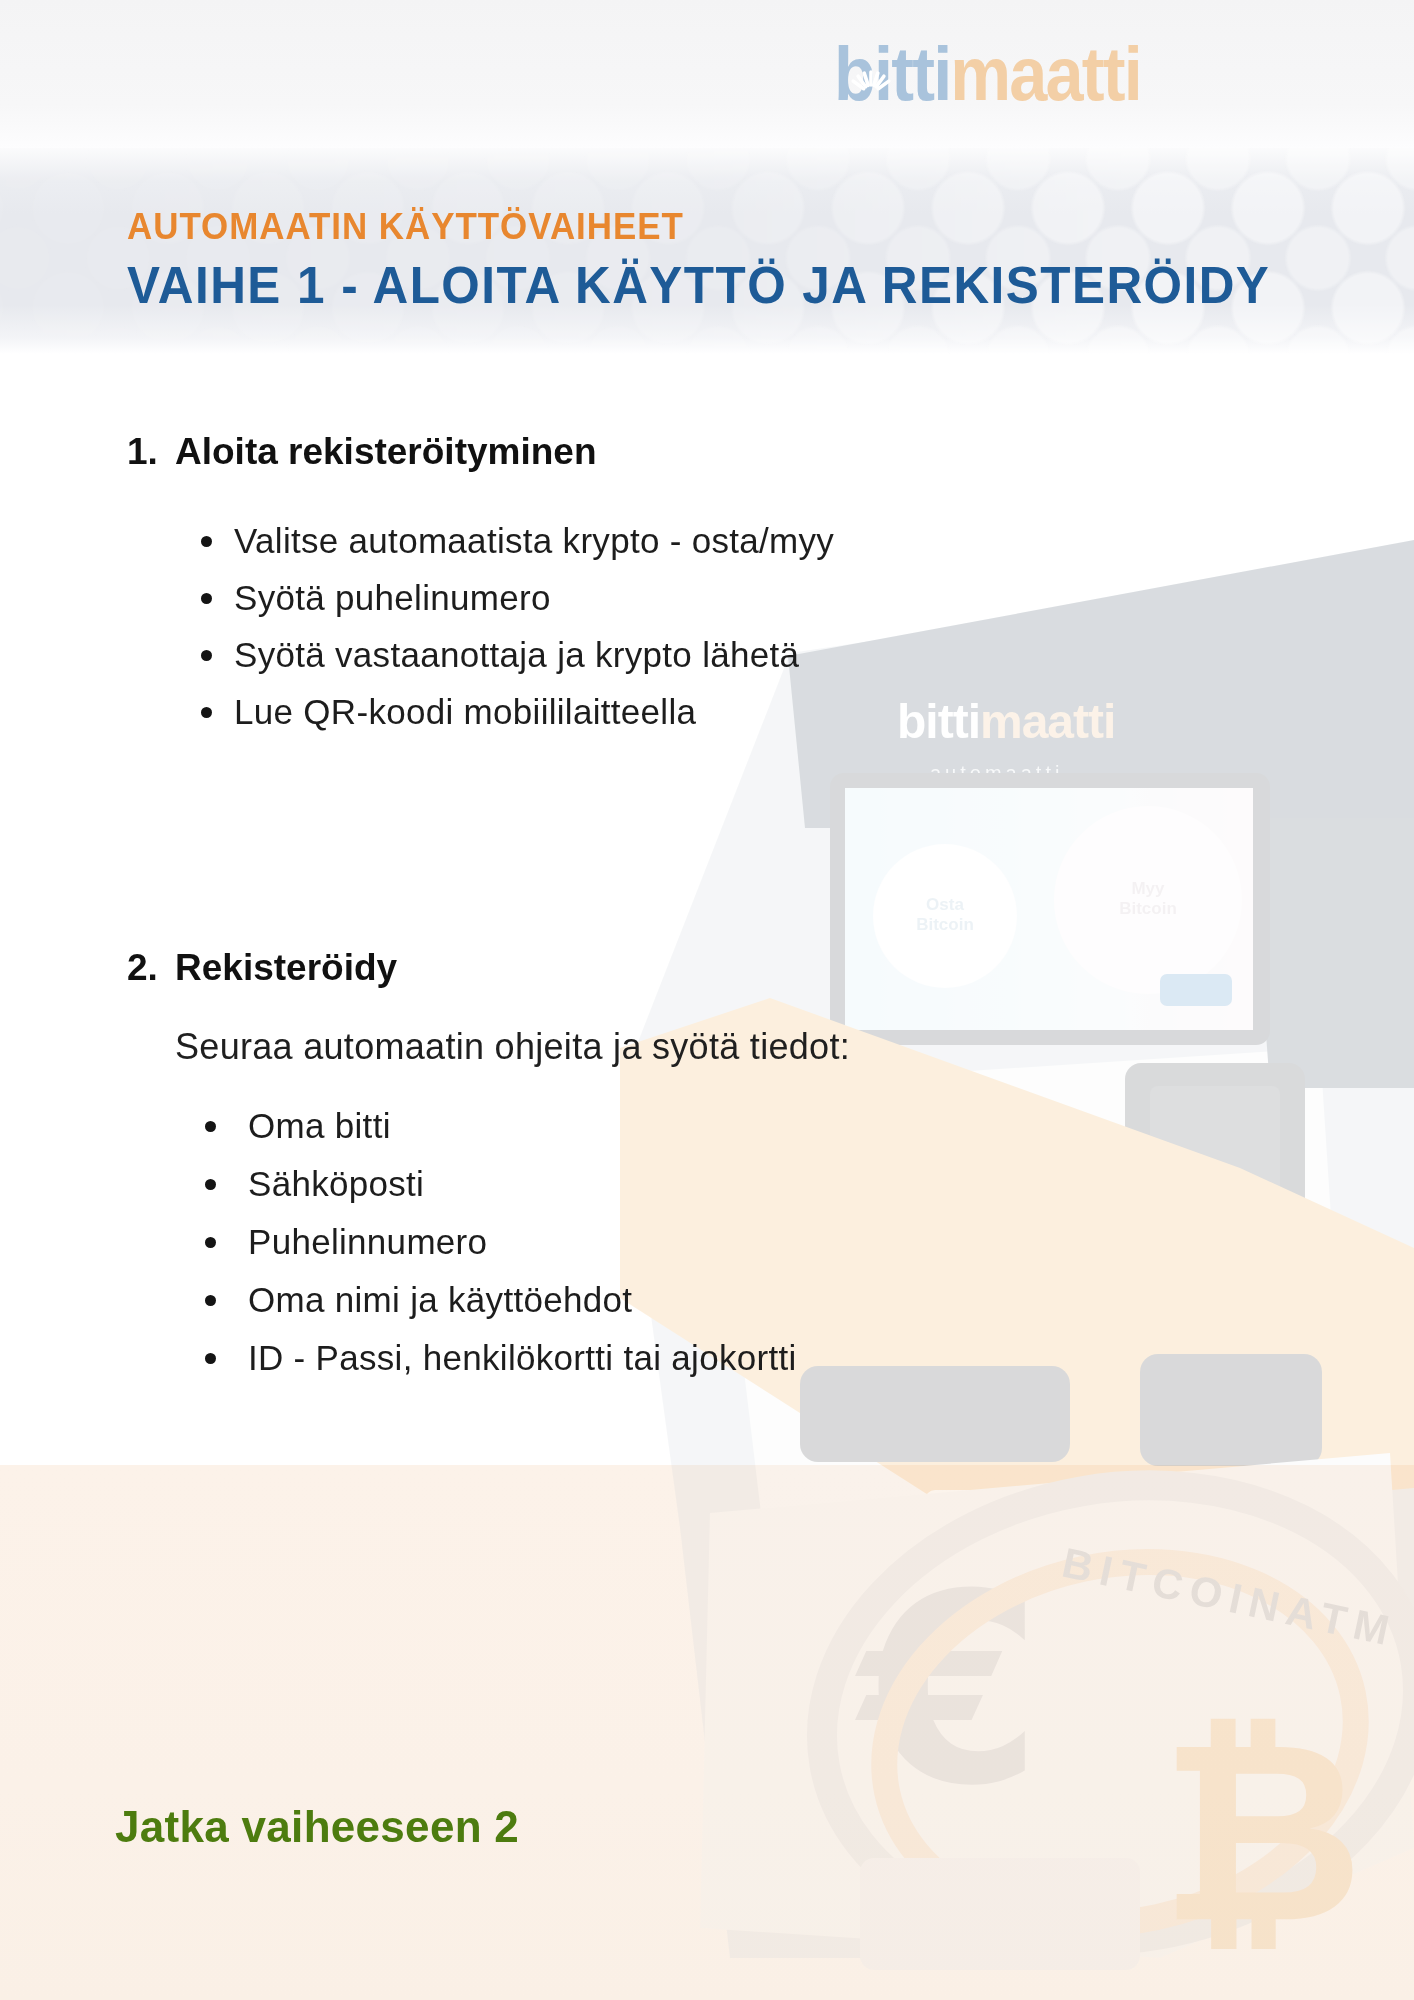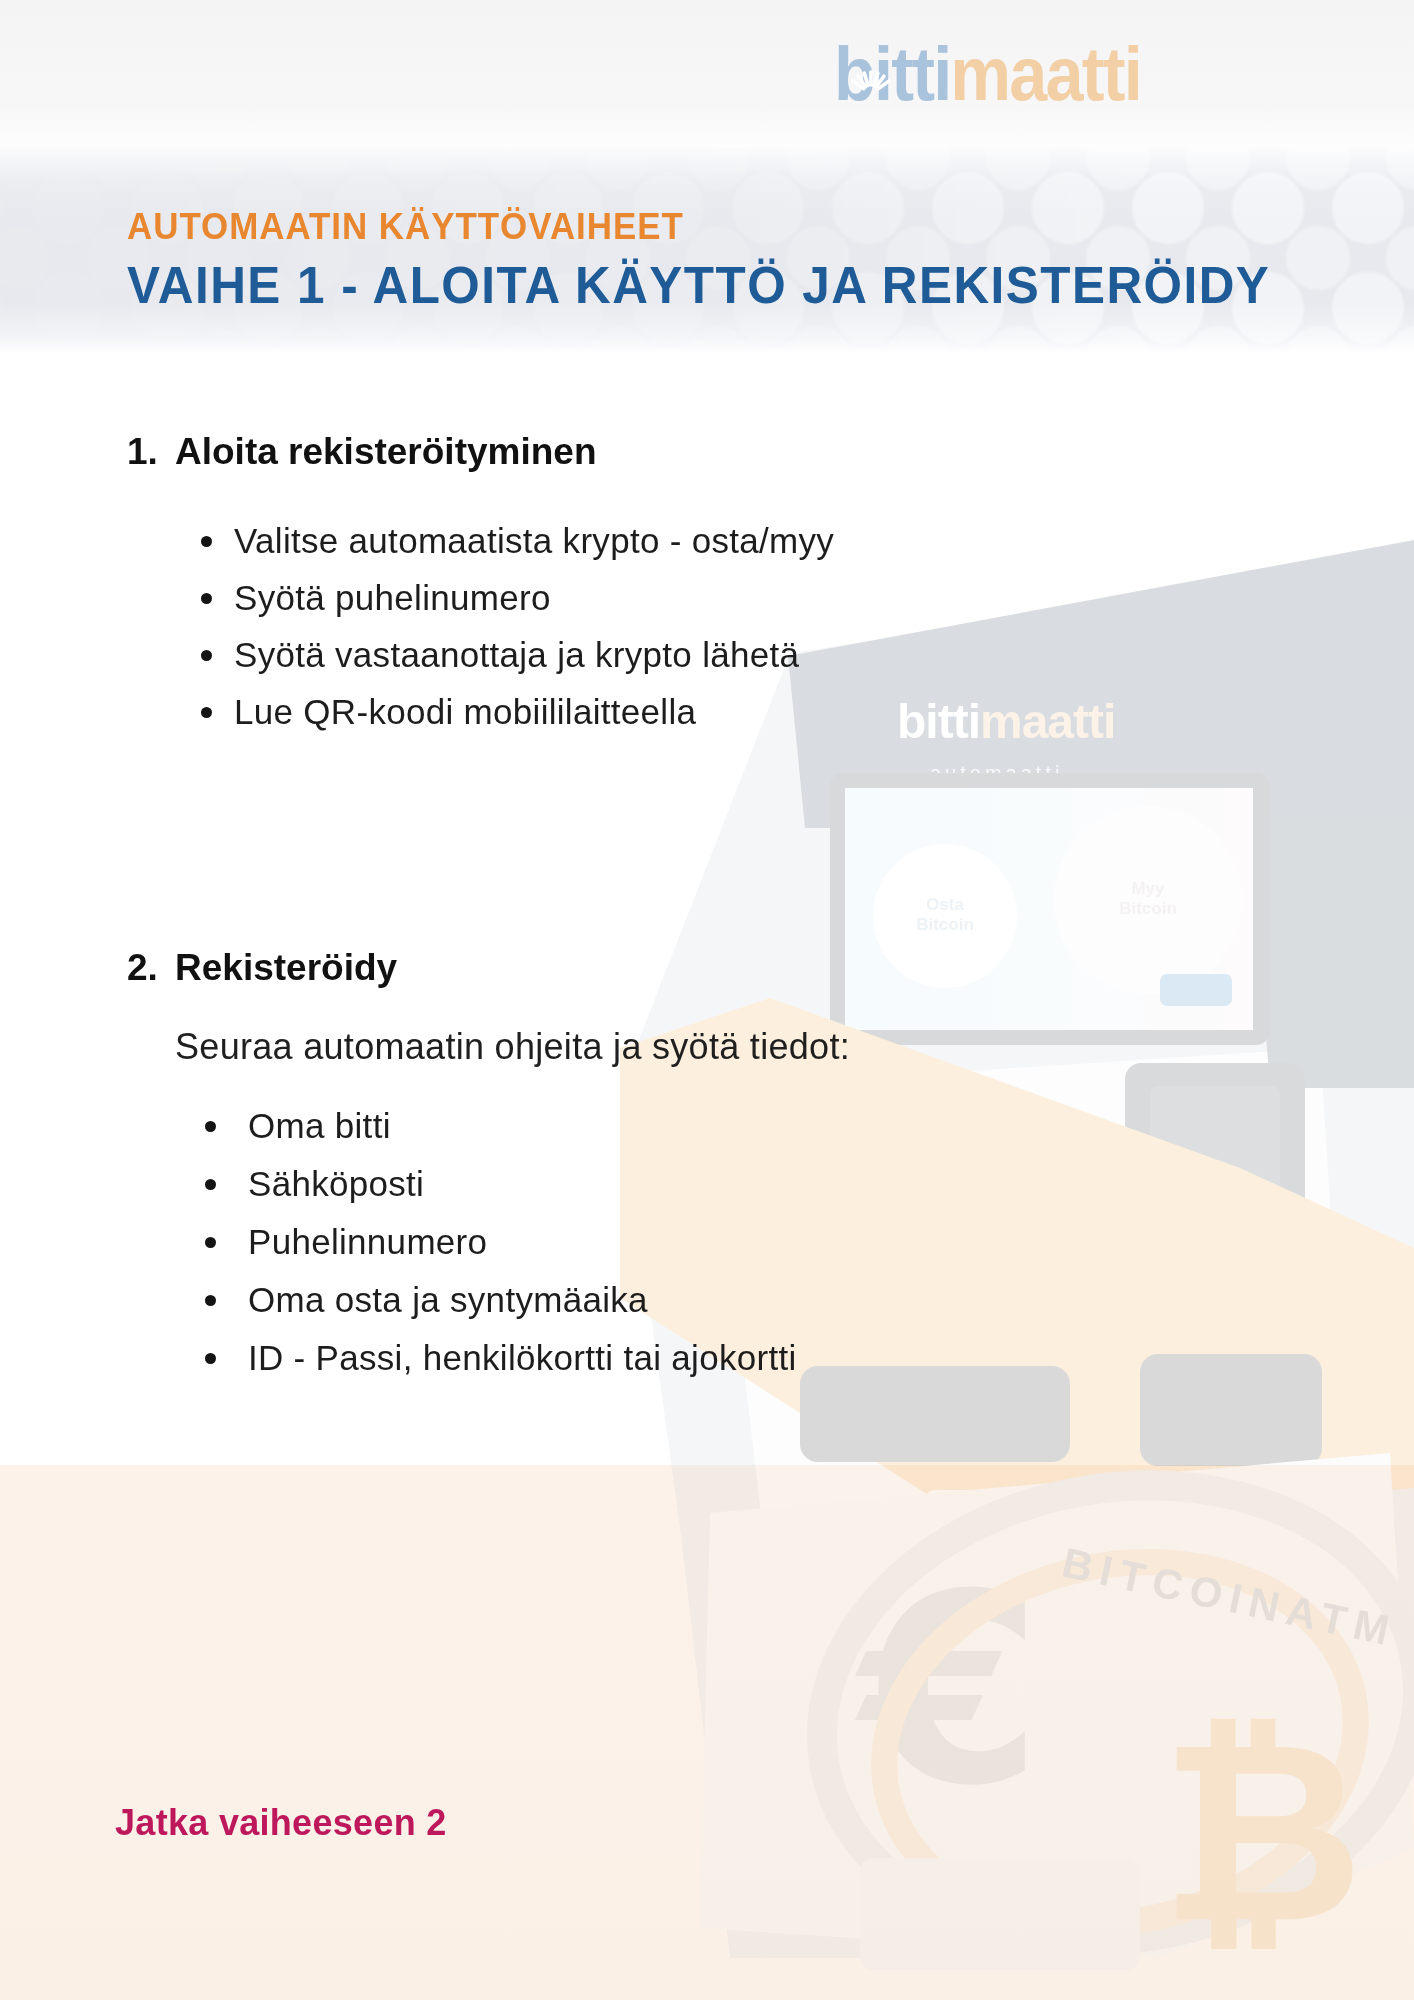--- a/index.html
+++ b/index.html
@@ -48,21 +48,21 @@
   ul.bullets li{position:relative;height:57px;display:flex;align-items:center;
     font-size:35px;color:#1d1d1d;letter-spacing:.3px;white-space:nowrap;}
   #list1 li{padding-left:39px;}
   #list2 li{height:58px;padding-left:53px;}
   ul.bullets li::before{content:"";position:absolute;width:11px;height:11px;border-radius:50%;
     background:#141414;top:50%;margin-top:-5px;}
   #list1 li::before{left:6px;}
   #list2 li::before{left:10px;}
 
   
-  .cta{position:absolute;left:115px;top:1802px;font-size:36px;font-weight:bold;color:#be185d;letter-spacing:.3px;text-align:right;}
+  .cta{position:absolute;left:115px;top:1802px;font-size:44px;font-weight:bold;color:#4d7c0f;letter-spacing:.3px;text-align:right;}
 
   
   .atm-wrap{position:absolute;left:560px;top:528px;width:854px;height:1442px;opacity:.17;pointer-events:none;}
 </style>
 </head>
 <body>
 
 <div class="page">
 
   <div class="bg-top"></div>
@@ -149,19 +149,19 @@
 
   <div class="sec-head" id="sec2-head">
     <span class="num">2.</span>
     <span>Rekisteröidy</span>
   </div>
   <div class="intro">Seuraa automaatin ohjeita ja syötä tiedot:</div>
   <ul class="bullets" id="list2">
       <li>Oma bitti</li>
       <li>Sähköposti</li>
       <li>Puhelinnumero</li>
-      <li>Oma osta ja syntymäaika</li>
+      <li>Oma nimi ja käyttöehdot</li>
       <li>ID - Passi, henkilökortti tai ajokortti</li>
     </ul>
 
   <div class="cta">Jatka vaiheeseen 2</div>
 
 </div>
 
 </body></html>

